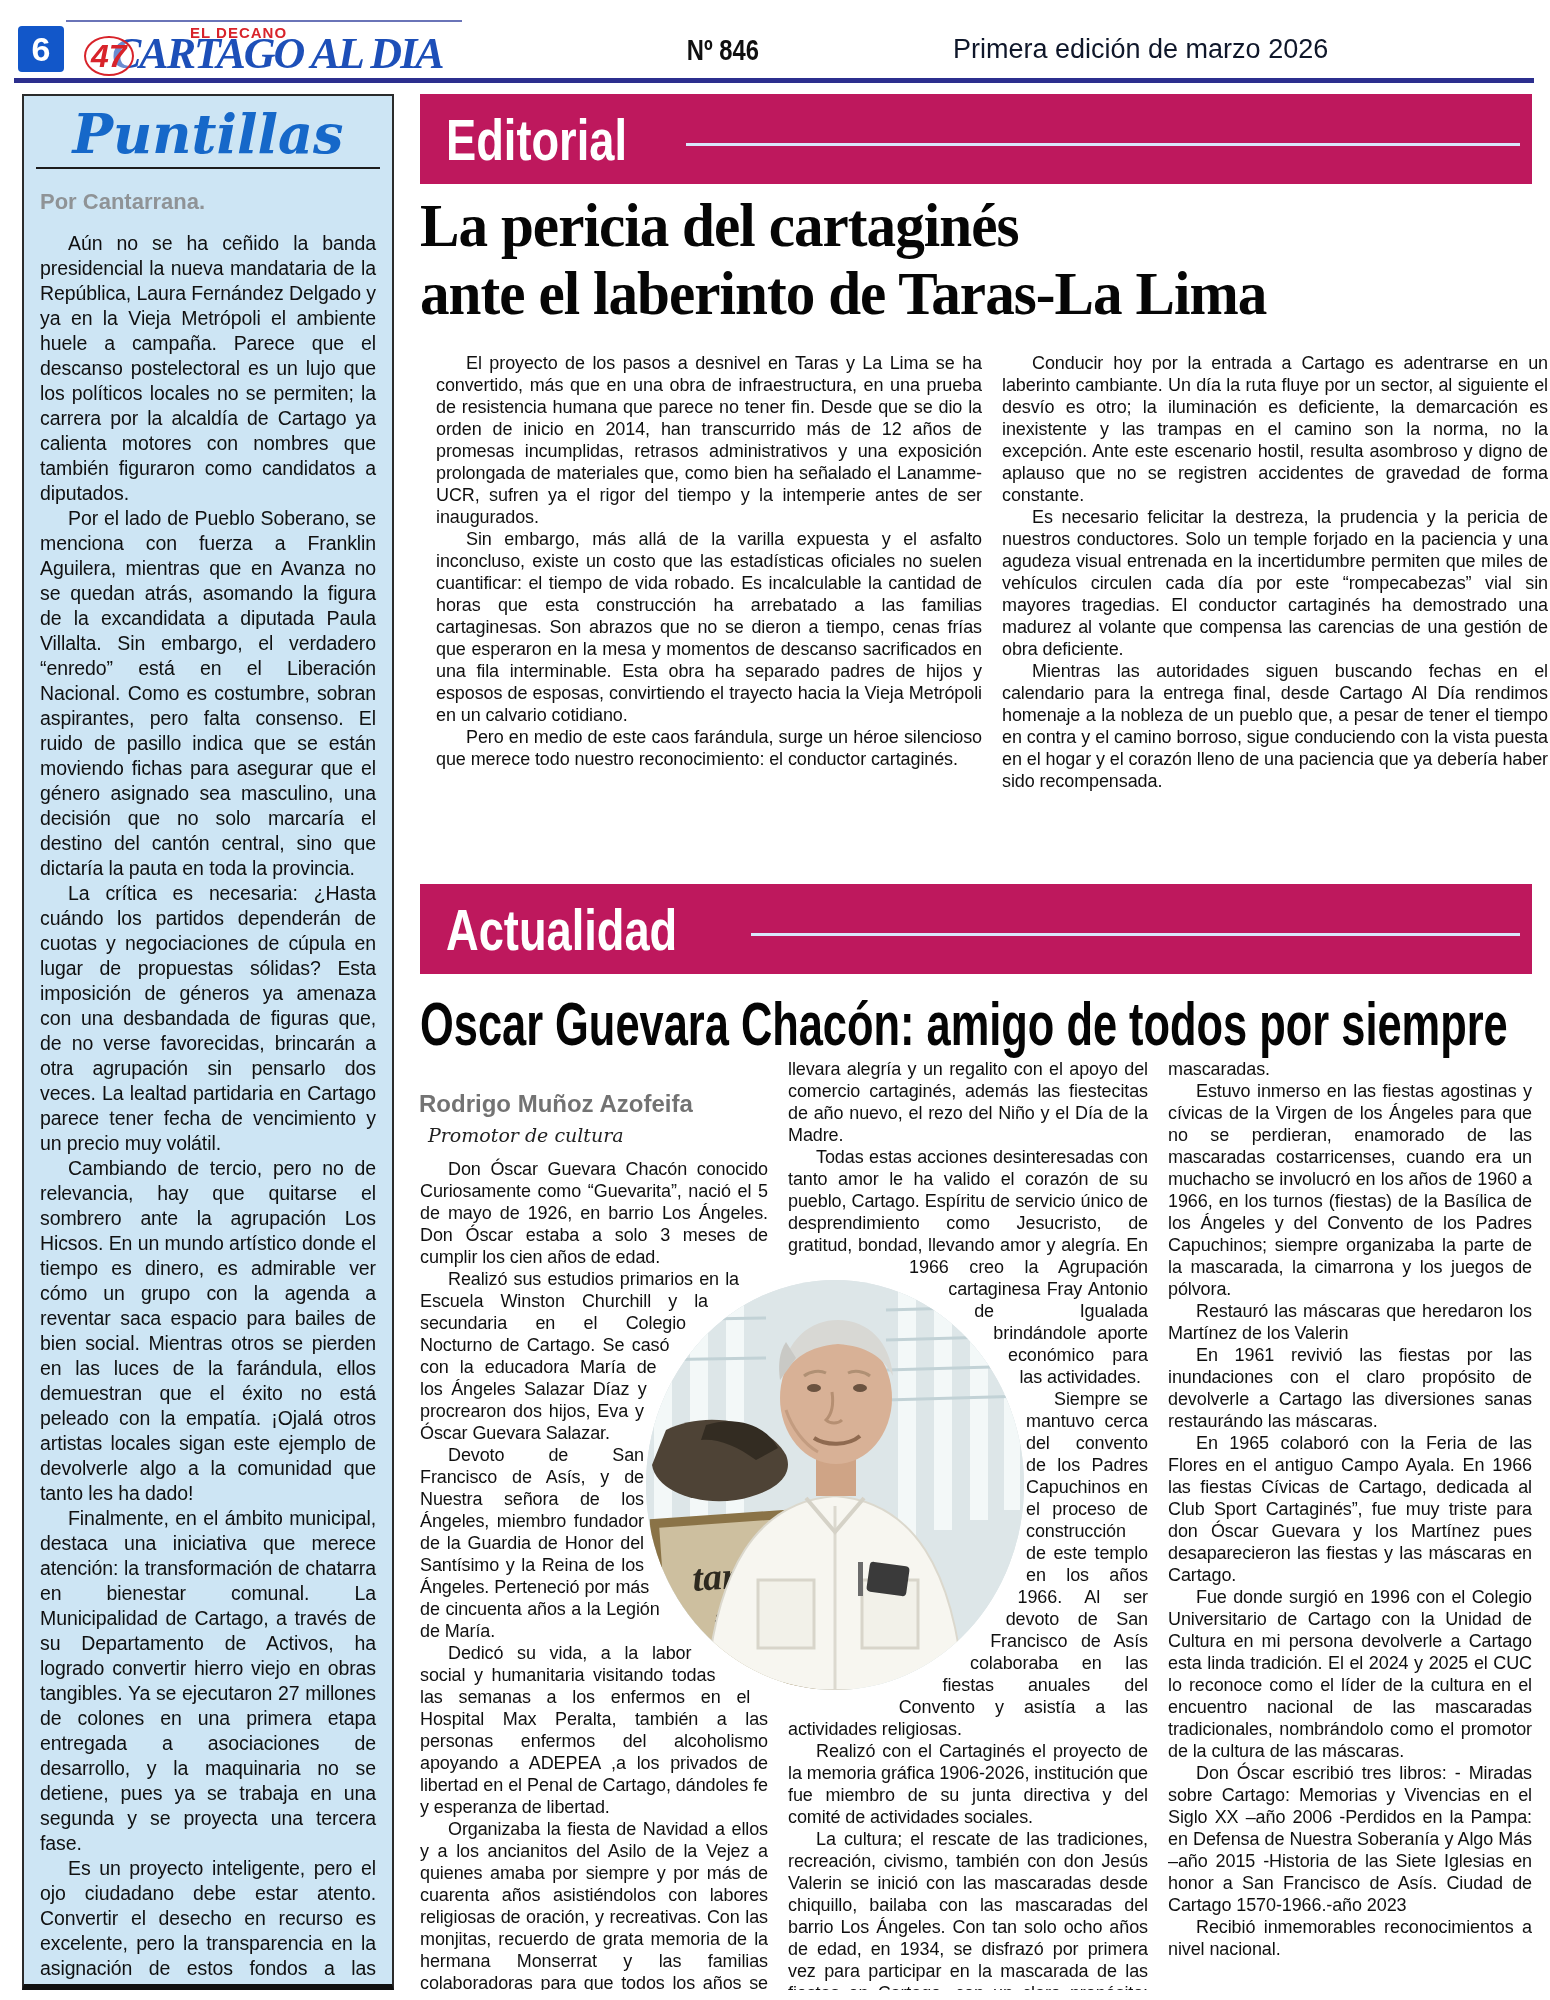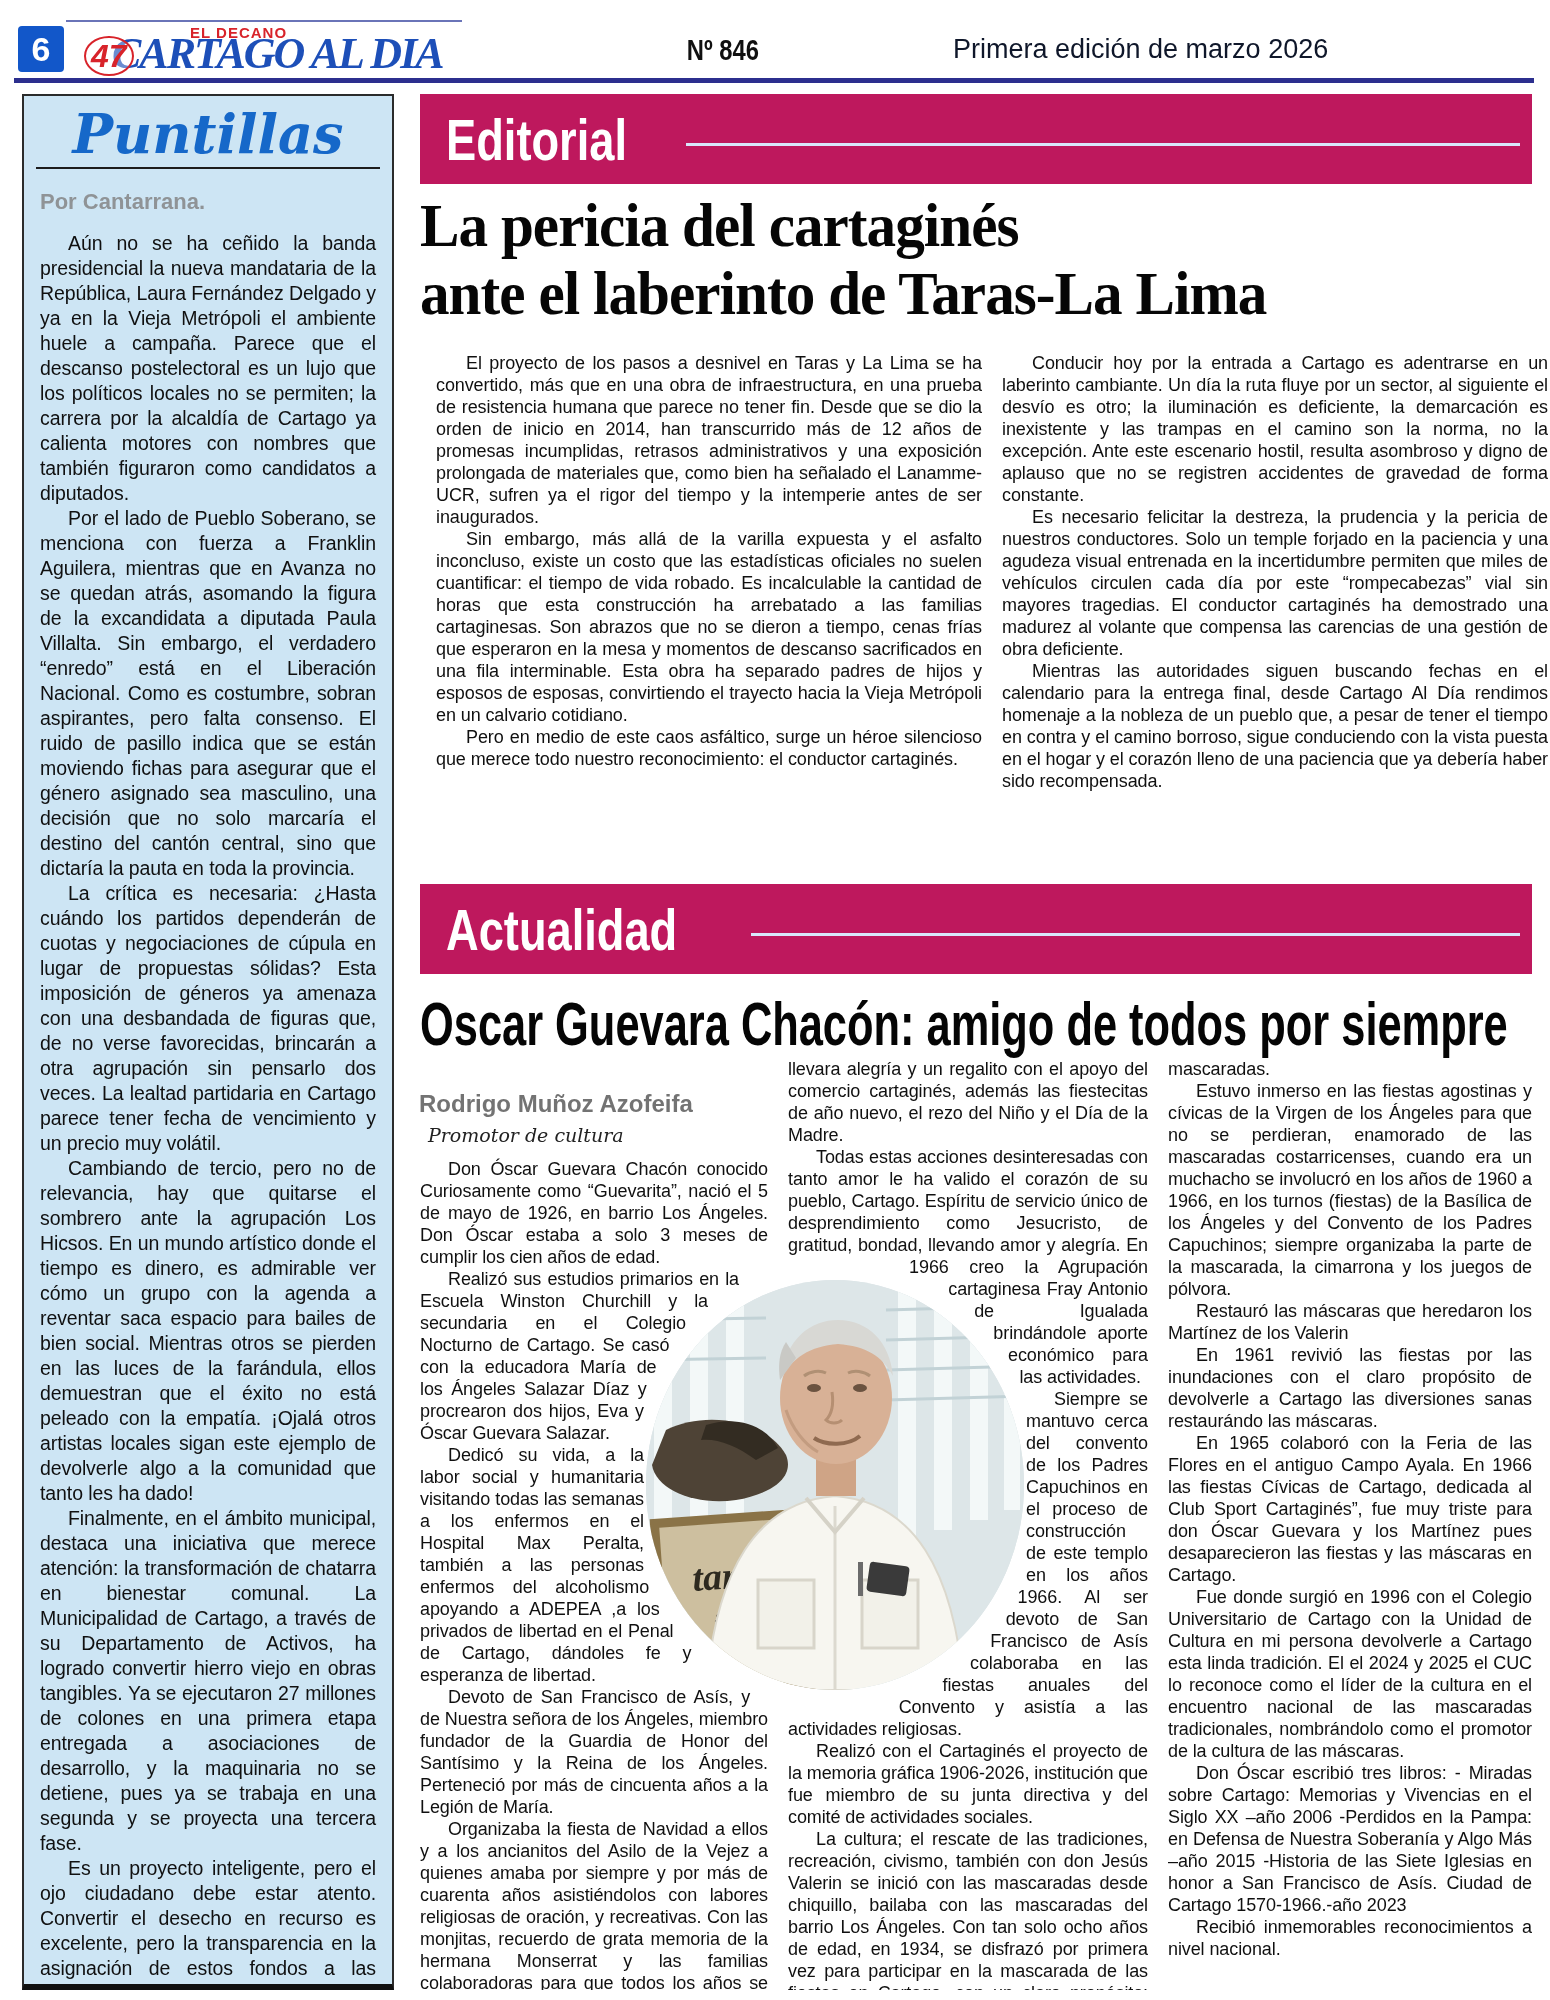--- a/index.html
+++ b/index.html
@@ -99,21 +99,21 @@
     <span class="rule"></span>
   </div>
   <div class="ed-headline">
     <div>La pericia del cartaginés</div>
     <div>ante el laberinto de Taras-La Lima</div>
   </div>
   <div class="ed-cols">
     <div class="ecol">
       <p>El proyecto de los pasos a desnivel en Taras y La Lima se ha convertido, más que en una obra de infraestructura, en una prueba de resistencia humana que parece no tener fin. Desde que se dio la orden de inicio en 2014, han transcurrido más de 12 años de promesas incumplidas, retrasos administrativos y una exposición prolongada de materiales que, como bien ha señalado el Lanamme-UCR, sufren ya el rigor del tiempo y la intemperie antes de ser inaugurados.</p>
       <p>Sin embargo, más allá de la varilla expuesta y el asfalto inconcluso, existe un costo que las estadísticas oficiales no suelen cuantificar: el tiempo de vida robado. Es incalculable la cantidad de horas que esta construcción ha arrebatado a las familias cartaginesas. Son abrazos que no se dieron a tiempo, cenas frías que esperaron en la mesa y momentos de descanso sacrificados en una fila interminable. Esta obra ha separado padres de hijos y esposos de esposas, convirtiendo el trayecto hacia la Vieja Metrópoli en un calvario cotidiano.</p>
-      <p>Pero en medio de este caos asfáltico, surge un héroe silencioso que merece todo nuestro reconocimiento: el conductor cartaginés.</p>
+      <p>Pero en medio de este caos farándula, surge un héroe silencioso que merece todo nuestro reconocimiento: el conductor cartaginés.</p>
     </div>
     <div class="ecol">
       <p>Conducir hoy por la entrada a Cartago es adentrarse en un laberinto cambiante. Un día la ruta fluye por un sector, al siguiente el desvío es otro; la iluminación es deficiente, la demarcación es inexistente y las trampas en el camino son la norma, no la excepción. Ante este escenario hostil, resulta asombroso y digno de aplauso que no se registren accidentes de gravedad de forma constante.</p>
       <p>Es necesario felicitar la destreza, la prudencia y la pericia de nuestros conductores. Solo un temple forjado en la paciencia y una agudeza visual entrenada en la incertidumbre permiten que miles de vehículos circulen cada día por este “rompecabezas” vial sin mayores tragedias. El conductor cartaginés ha demostrado una madurez al volante que compensa las carencias de una gestión de obra deficiente.</p>
       <p>Mientras las autoridades siguen buscando fechas en el calendario para la entrega final, desde Cartago Al Día rendimos homenaje a la nobleza de un pueblo que, a pesar de tener el tiempo en contra y el camino borroso, sigue conduciendo con la vista puesta en el hogar y el corazón lleno de una paciencia que ya debería haber sido recompensada.</p>
     </div>
   </div>
 
   <div class="banner actualidad">
     <span class="label">Actualidad</span>
@@ -175,22 +175,22 @@
       <path d="M186,112 C188,126 186,134 180,140 C184,144 192,144 196,140" fill="none" stroke="#b58f72" stroke-width="3"></path>
       <path d="M168,158 C180,166 202,166 214,156" fill="none" stroke="#8f6a50" stroke-width="4"></path>
       <path d="M140,130 C146,148 158,164 172,172" fill="none" stroke="#c39c80" stroke-width="3"></path>
     </svg>
   </div>
 
   <div class="acol acol-1">
     <div class="wrap-r"></div>
     <p>Don Óscar Guevara Chacón conocido Curiosamente como “Guevarita”, nació el 5 de mayo de 1926, en barrio Los Ángeles. Don Óscar estaba a solo 3 meses de cumplir los cien años de edad.</p>
     <p>Realizó sus estudios primarios en la Escuela Winston Churchill y la secundaria en el Colegio Nocturno de Cartago. Se casó con la educadora María de los Ángeles Salazar Díaz y procrearon dos hijos, Eva y Óscar Guevara Salazar.</p>
+    <p>Devoto de San Francisco de Asís, y de Nuestra señora de los Ángeles, miembro fundador de la Guardia de Honor del Santísimo y la Reina de los Ángeles. Perteneció por más de cincuenta años a la Legión de María.</p>
     <p>Dedicó su vida, a la labor social y humanitaria visitando todas las semanas a los enfermos en el Hospital Max Peralta, también a las personas enfermos del alcoholismo apoyando a ADEPEA ,a los privados de libertad en el Penal de Cartago, dándoles fe y esperanza de libertad.</p>
-    <p>Devoto de San Francisco de Asís, y de Nuestra señora de los Ángeles, miembro fundador de la Guardia de Honor del Santísimo y la Reina de los Ángeles. Perteneció por más de cincuenta años a la Legión de María.</p>
     <p>Organizaba la fiesta de Navidad a ellos y a los ancianitos del Asilo de la Vejez a quienes amaba por siempre y por más de cuarenta años asistiéndolos con labores religiosas de oración, y recreativas. Con las monjitas, recuerdo de grata memoria de la hermana Monserrat y las familias colaboradoras para que todos los años se les</p>
   </div>
   <div class="acol acol-2">
     <div class="wrap-l"></div>
     <p class="cont">llevara alegría y un regalito con el apoyo del comercio cartaginés, además las fiestecitas de año nuevo, el rezo del Niño y el Día de la Madre.</p>
     <p>Todas estas acciones desinteresadas con tanto amor le ha valido el corazón de su pueblo, Cartago. Espíritu de servicio único de desprendimiento como Jesucristo, de gratitud, bondad, llevando amor y alegría. En 1966 creo la Agrupación cartaginesa Fray Antonio de Igualada brindándole aporte económico para las actividades.</p>
     <p>Siempre se mantuvo cerca del convento de los Padres Capuchinos en el proceso de construcción de este templo en los años 1966. Al ser devoto de San Francisco de Asís colaboraba en las fiestas anuales del Convento y asistía a las actividades religiosas.</p>
     <p>Realizó con el Cartaginés el proyecto de la memoria gráfica 1906-2026, institución que fue miembro de su junta directiva y del comité de actividades sociales.</p>
     <p>La cultura; el rescate de las tradiciones, recreación, civismo, también con don Jesús Valerin se inició con las mascaradas desde chiquillo, bailaba con las mascaradas del barrio Los Ángeles. Con tan solo ocho años de edad, en 1934, se disfrazó por primera vez para participar en la mascarada de las fiestas en Cartago, con un claro propósito: montarse “de gratis” en los “caballitos” y la “rueda de Chicago”, que era un privilegio económico que solo disfrutaban los niños colaboradores de la época; conocía muy bien a don Jesús Valerín. Desde entonces ha luchado por mantener la tradición de las</p>
   </div>

